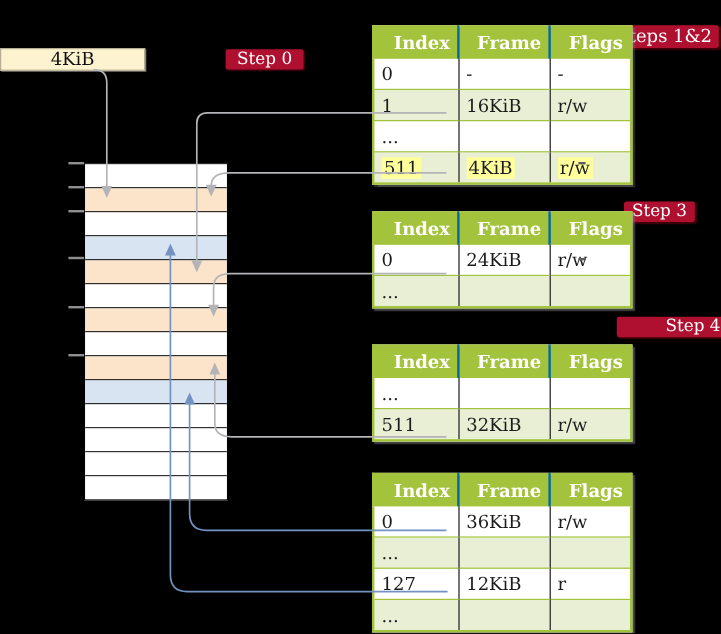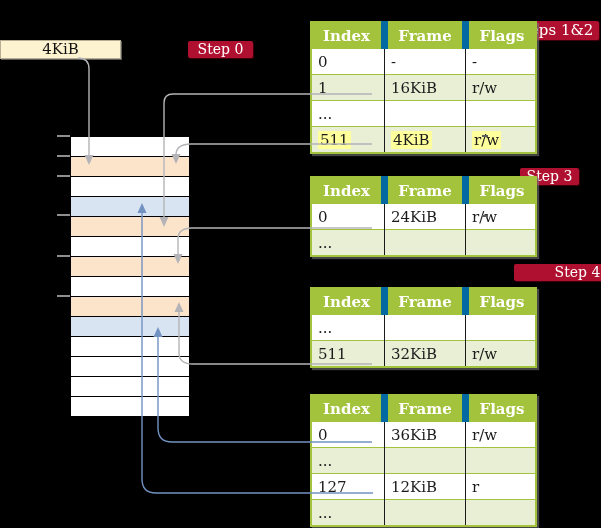--- a/index.html
+++ b/index.html
@@ -34,23 +34,23 @@
   }
   
   .ptable {
     position:absolute; left:310px; border-collapse:collapse; table-layout:fixed;
     width:173px; background:#fff; color:#1b1b1b; font-size:15px;
     border:2px solid var(--header-green, #a4c33c);
     box-shadow:2px 2px 1px rgba(115,115,115,0.6); z-index:2;
   }
   .ptable th {
     background:var(--header-green, #a4c33c); color:#fff; font-weight:bold;
-    text-align:center; padding:2px 6px; height:22px; font-size:15px;
-  }
-  .ptable th + th { border-left:7px solid #0369a1; }
+    text-align:right; padding:2px 6px; height:22px; font-size:15px;
+  }
+  .ptable th + th { border-left:2px solid #0369a1; }
   .ptable td { padding:2px 6px; height:21px; font-size:15px; }
   .ptable td + td { border-left:1px solid #1b1b1b; }
   .ptable tbody tr:nth-child(even) td { background:var(--row-green, #e9efd5); }
   .ptable tbody tr + tr td { border-top:1px solid var(--header-green, #a4c33c); }
   .col-index { width:57px; } .col-frame { width:62px; } .col-flags { width:54px; }
   .hl { background:var(--highlight-yellow, #ffff9c); padding:0 2px; }
   
   #connectors { position:absolute; left:0; top:0; z-index:5; pointer-events:none; }
   .arrow-gray { stroke:var(--arrow-gray, #b4b4b8); fill:none; stroke-width:1.4; }
   .arrow-blue { stroke:var(--arrow-blue, #7292c2); fill:none; stroke-width:1.4; }

